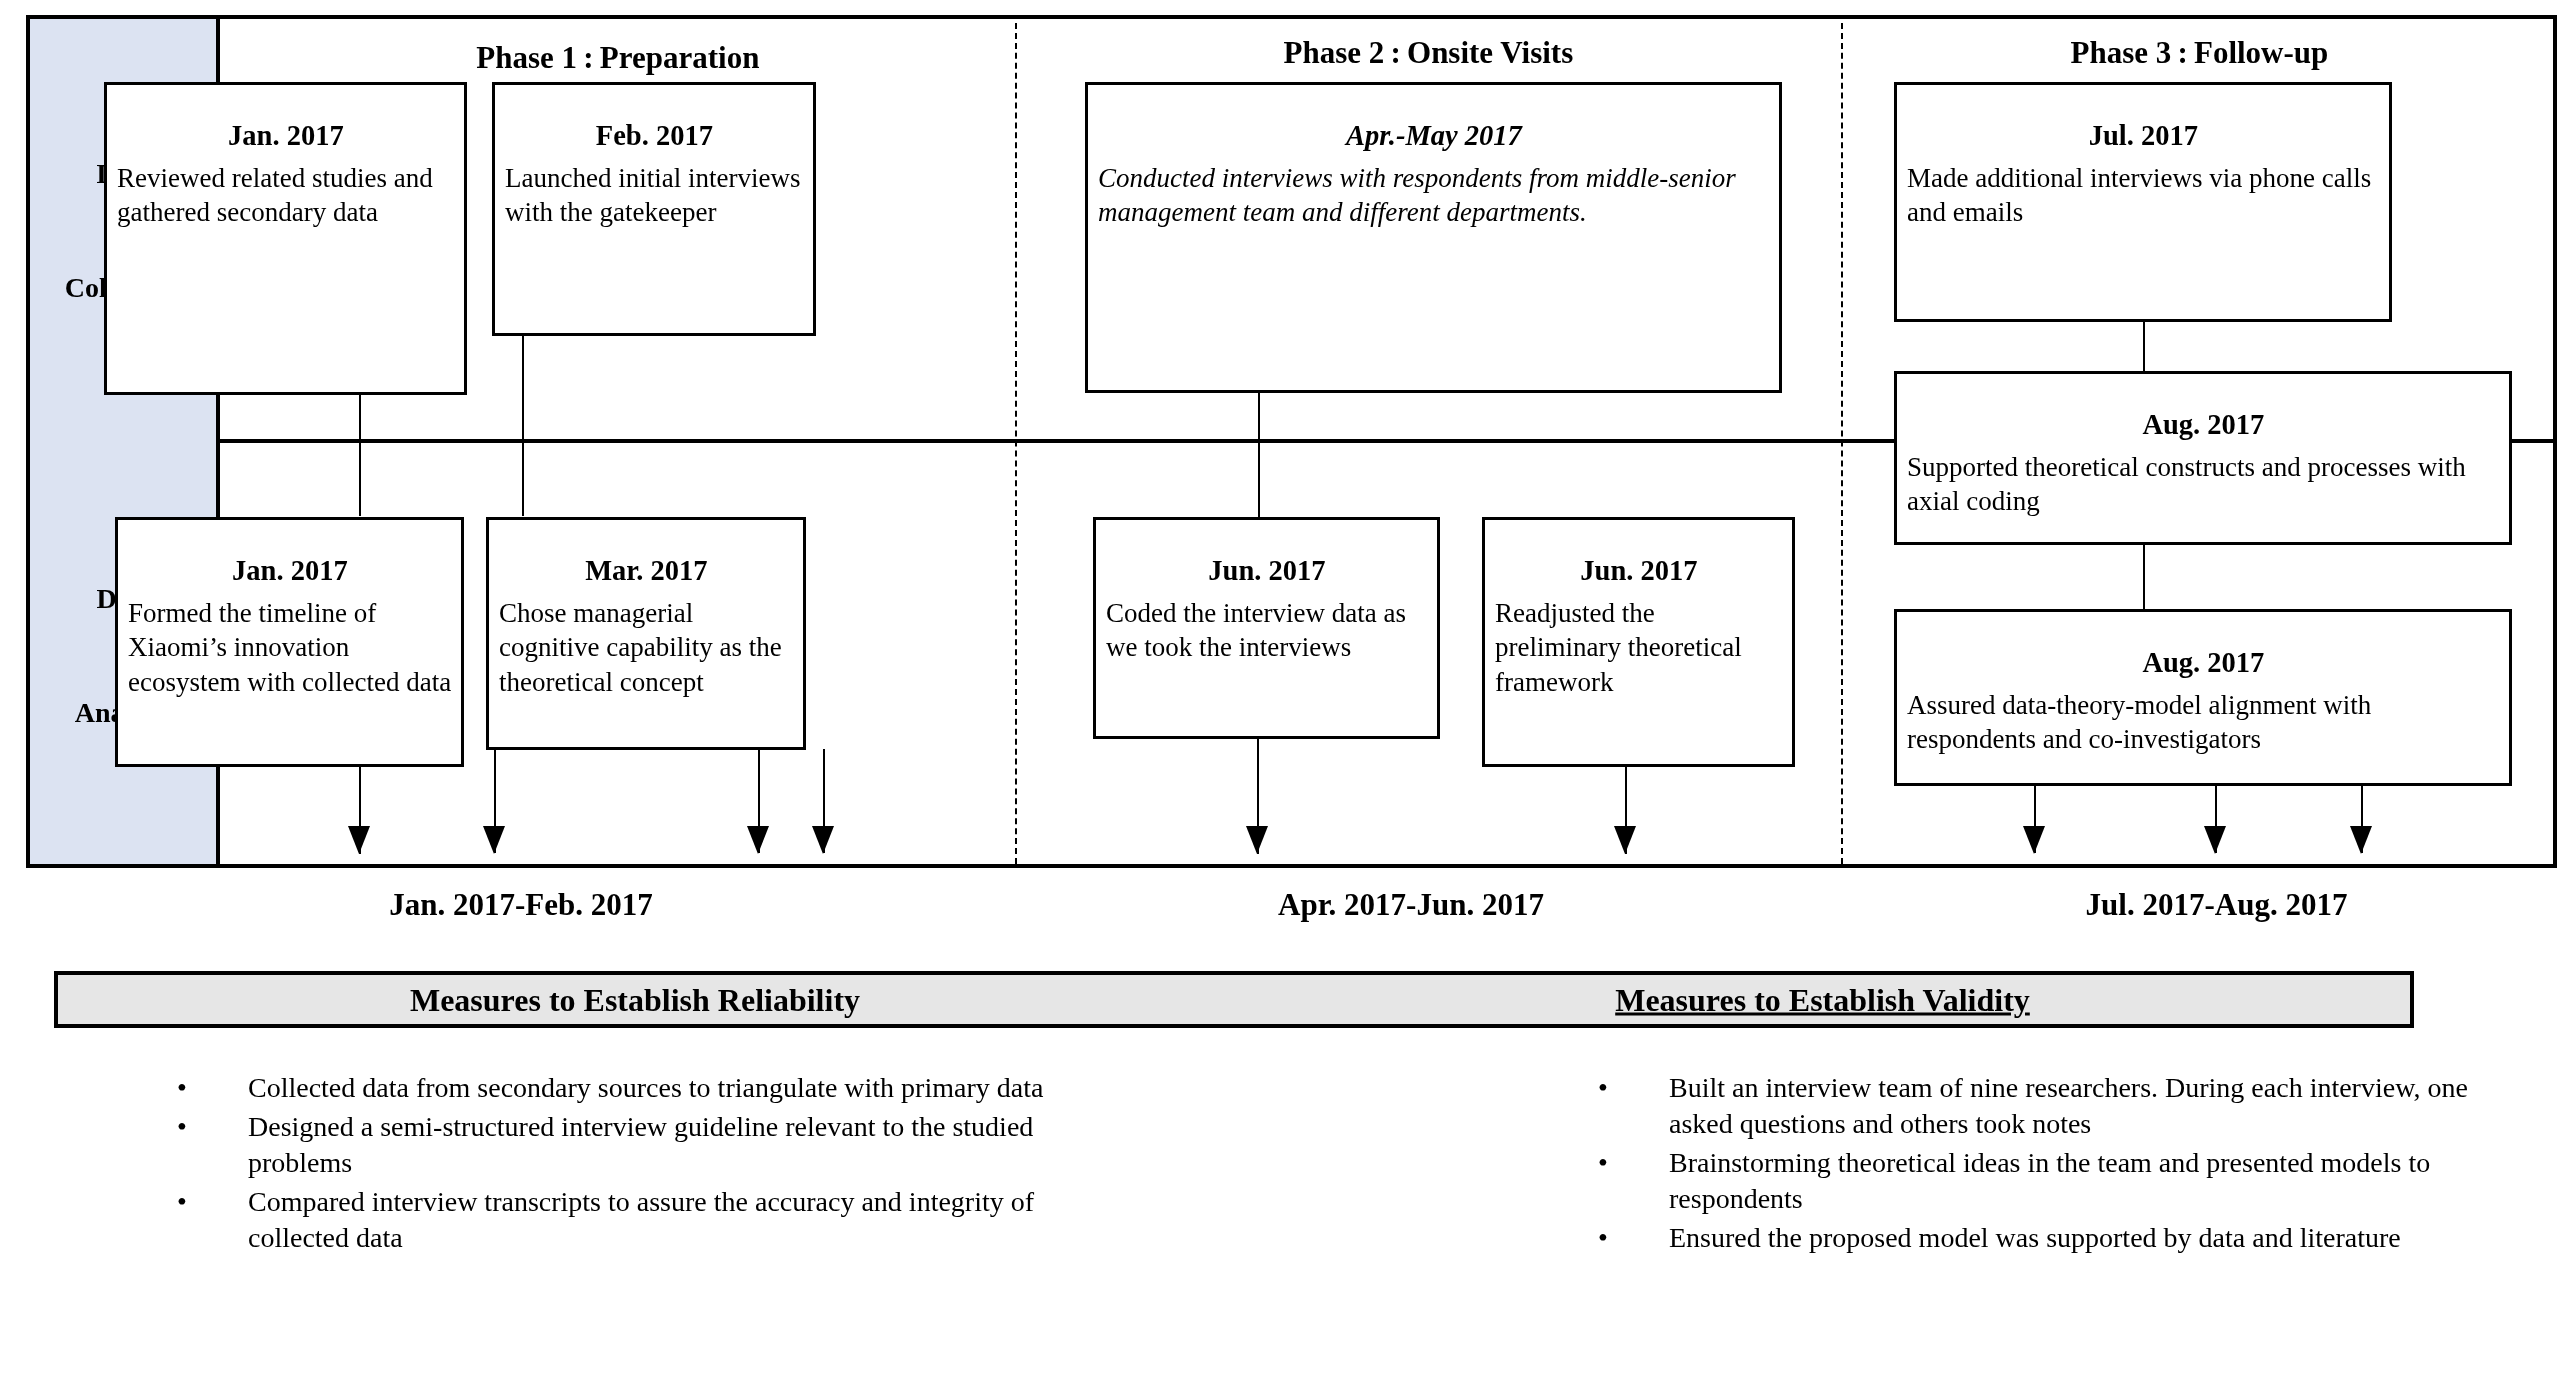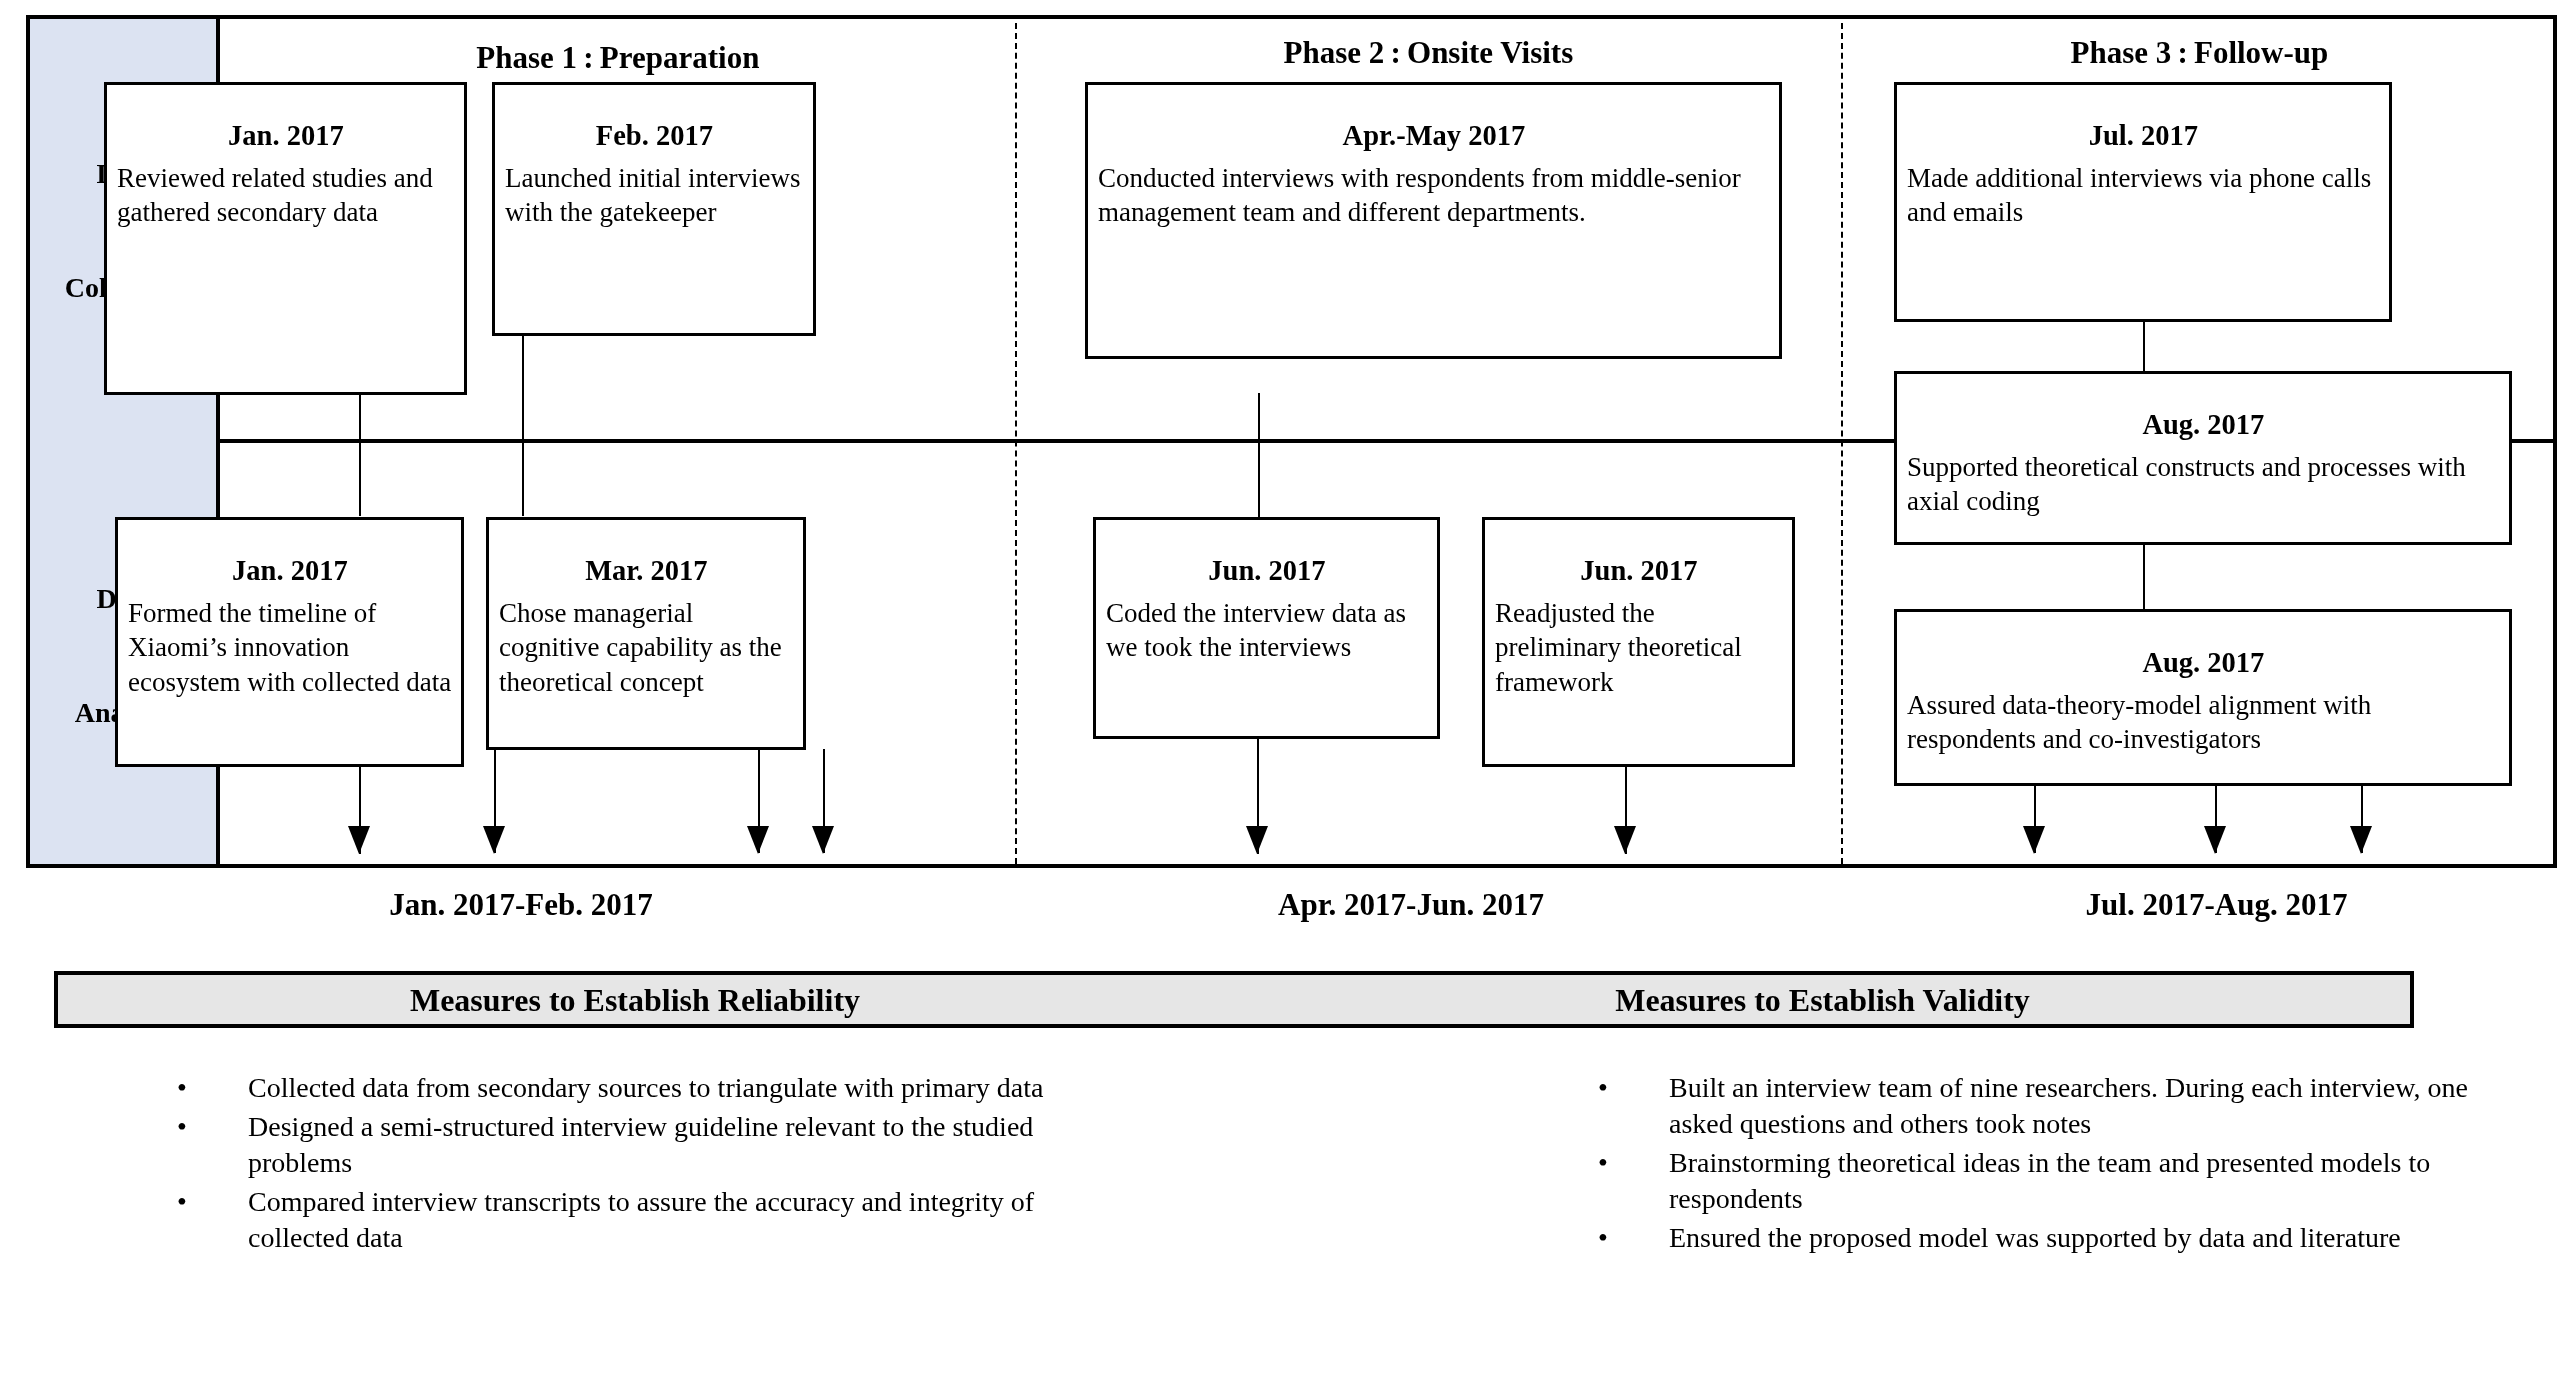--- a/index.html
+++ b/index.html
@@ -74,21 +74,21 @@
   
   .measures-bar{
     position:absolute;left:33px;top:971px;width:2360px;height:57px;
     background:#e6e6e6;border:4.2px solid #000;box-sizing:border-box;margin-left:21px;
   }
   .measures-bar .mtitle{
     position:absolute;top:50%;transform:translateY(-50%);
     font-weight:bold;font-size:32px;white-space:nowrap;text-align:center;
   }
   .mtitle.left{left:0;width:1154px;}
-  .mtitle.right{left:1181px;width:1167px;}
+  .mtitle.right{left:1181px;width:1167px;text-decoration:underline;}
 
   
   .bullets{position:absolute;font-size:28px;line-height:1.29;}
   .bullets.left{left:177px;top:1070px;width:896px;}
   .bullets.right{left:1598px;top:1070px;width:931px;}
   .bullet-row{display:flex;align-items:flex-start;margin-bottom:2.8px;}
   .bullet-dot{flex:0 0 auto;width:64px;font-size:28px;line-height:1.29;}
   .bullet-text{flex:1 1 auto;margin-left:7px;}
 </style>
 </head>
@@ -134,21 +134,21 @@
     <div class="pbox" style="left:85px;top:498px;width:349px;height:250px;">
       <span class="date">Jan. 2017</span>
       <span class="body">Formed the timeline of Xiaomi’s innovation ecosystem with collected data</span>
     </div>
 
     <div class="pbox" style="left:456px;top:498px;width:320px;height:233px;">
       <span class="date">Mar. 2017</span>
       <span class="body">Chose managerial cognitive capability as the theoretical concept</span>
     </div>
 
-    <div class="pbox center" style="left:1055px;top:63px;width:697px;height:277px;">
+    <div class="pbox center" style="left:1055px;top:63px;width:697px;height:311px;font-style:italic;">
       <span class="date">Apr.-May 2017</span>
       <span class="body">Conducted interviews with respondents from middle-senior management team and different departments.</span>
     </div>
 
     <div class="vline" style="left:1228px;top:374px;height:124px;"></div>
 
     <div class="pbox" style="left:1063px;top:498px;width:347px;height:222px;">
       <span class="date">Jun. 2017</span>
       <span class="body">Coded the interview data as we took the interviews</span>
     </div>

